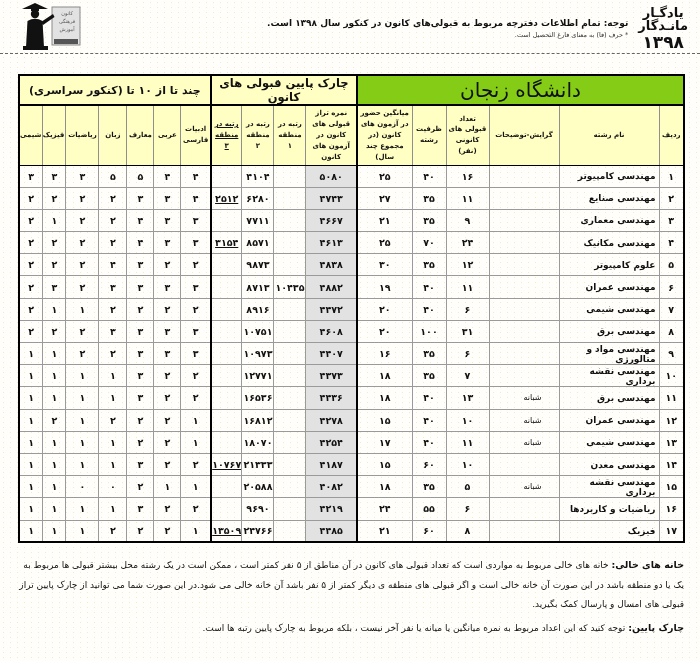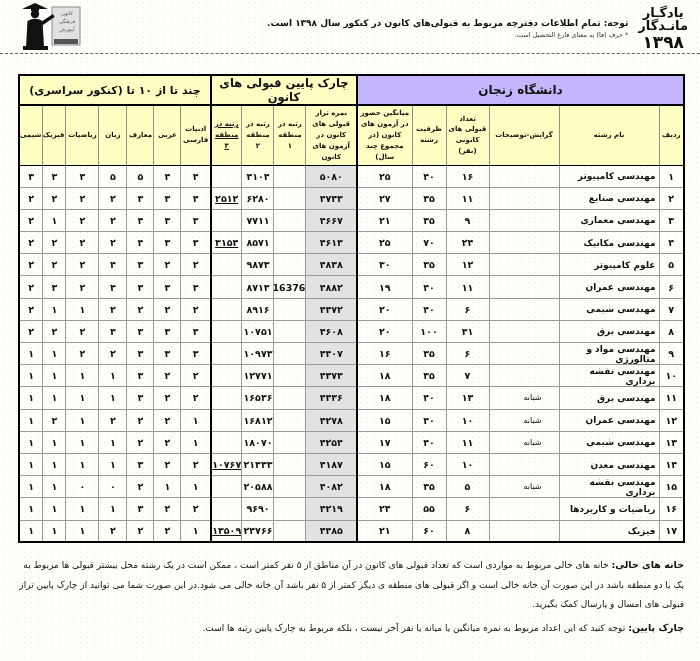--- a/index.html
+++ b/index.html
@@ -35,21 +35,21 @@
 
   
   table {
     border-collapse:collapse; table-layout:fixed;
     width:665px; margin:20px 15px 0 20px;
     border:2px solid #000;
     background:transparent;
   }
   th, td { overflow:hidden; }
   .group-row th { height:27px; border:2px solid #000; vertical-align:middle; }
-  .uni   { background:#c4b5fd; font-size:12px; font-weight:bold; }
+  .uni   { background:#84cc16; font-size:20px; font-weight:normal; }
   .grp-q { background:#ffffc4; font-size:11.5px; font-weight:bold; }
   .grp-t { background:#ffffc4; font-size:11px; font-weight:bold; }
 
   .cols-row th {
     height:60px; background:#ffffc4;
     border:1px solid #8f8f8f; border-bottom:1.5px solid #000;
     font-size:7px; font-weight:bold; line-height:1.55;
     vertical-align:middle; padding:1px;
   }
   .h-no, .h-name, .h-track, .h-capacity { font-size:8px; }
@@ -255,21 +255,21 @@
           <td class="c-chem">۲</td>
         </tr>
         <tr>
           <td class="c-no">۶</td>
           <td class="c-name">مهندسی عمران</td>
           <td class="c-track"></td>
           <td class="c-count">۱۱</td>
           <td class="c-capacity">۴۰</td>
           <td class="c-avg">۱۹</td>
           <td class="c-score">۴۸۸۲</td>
-          <td class="c-r1">16376</td>
+          <td class="c-r1">۱۰۴۳۵</td>
           <td class="c-r2">۸۷۱۳</td>
           <td class="c-r3"></td>
           <td class="c-lit">۳</td>
           <td class="c-arabic">۳</td>
           <td class="c-religion">۳</td>
           <td class="c-lang">۳</td>
           <td class="c-math">۲</td>
           <td class="c-physics">۳</td>
           <td class="c-chem">۲</td>
         </tr>

